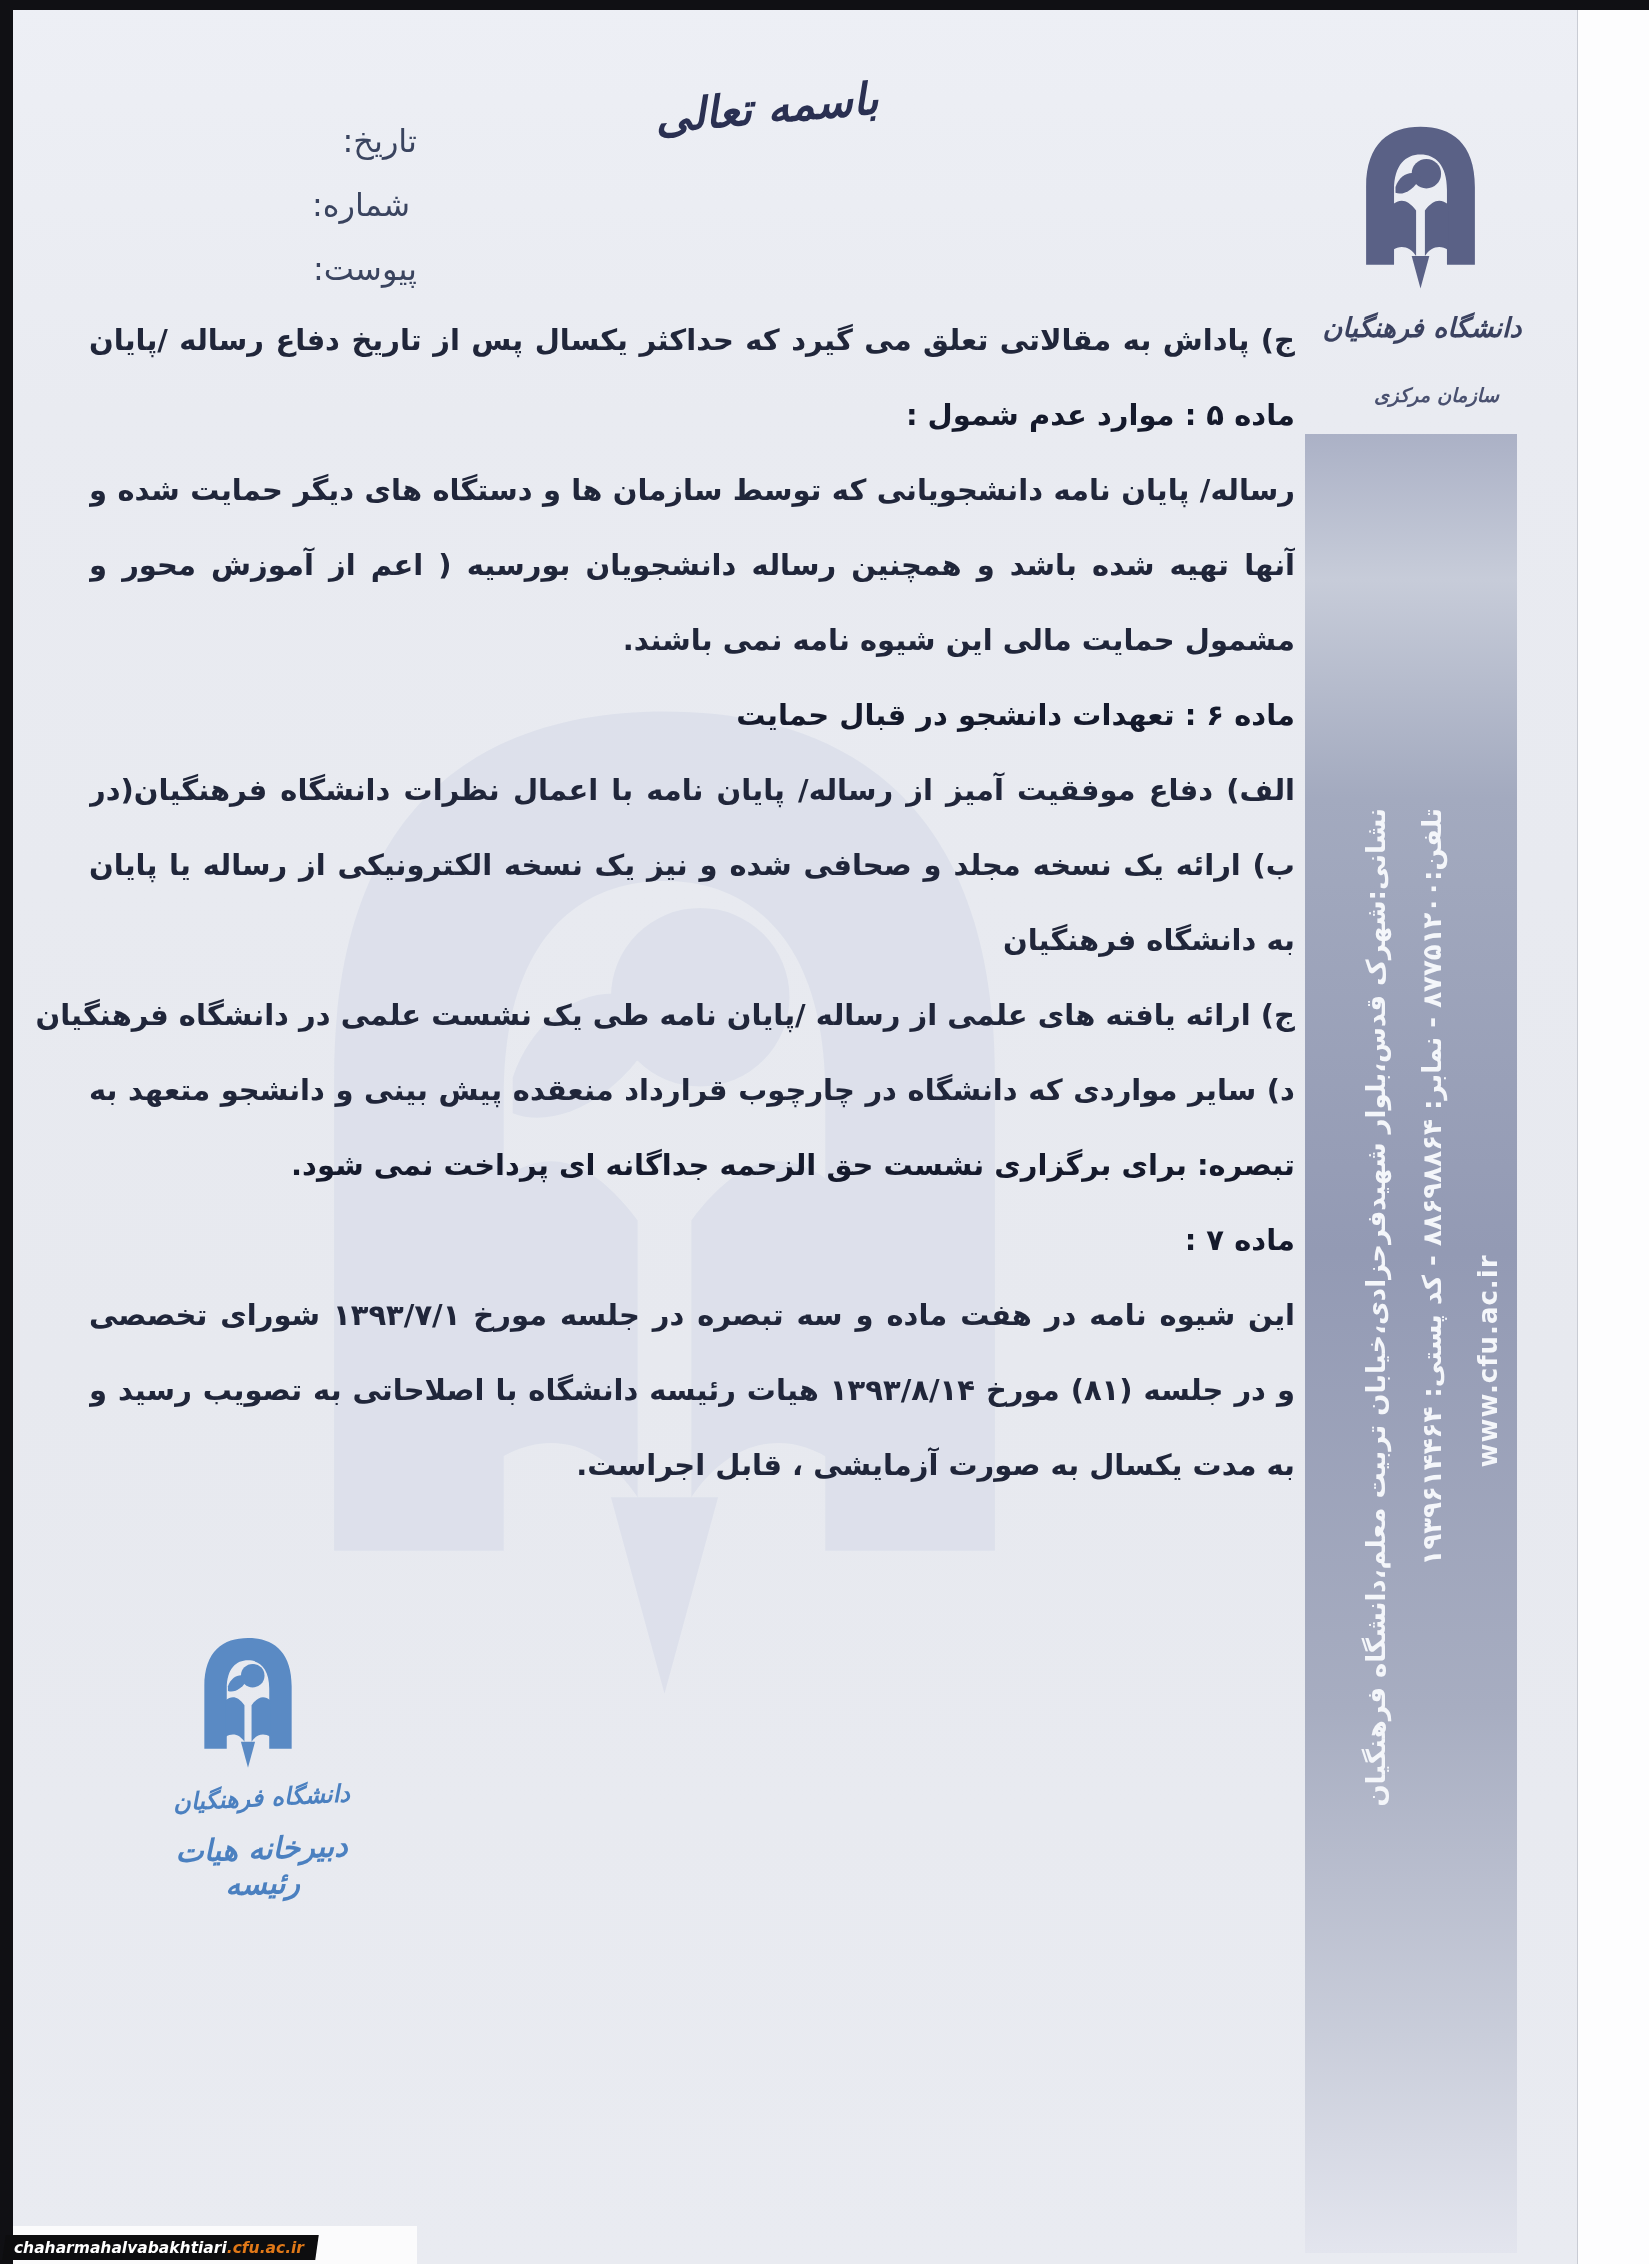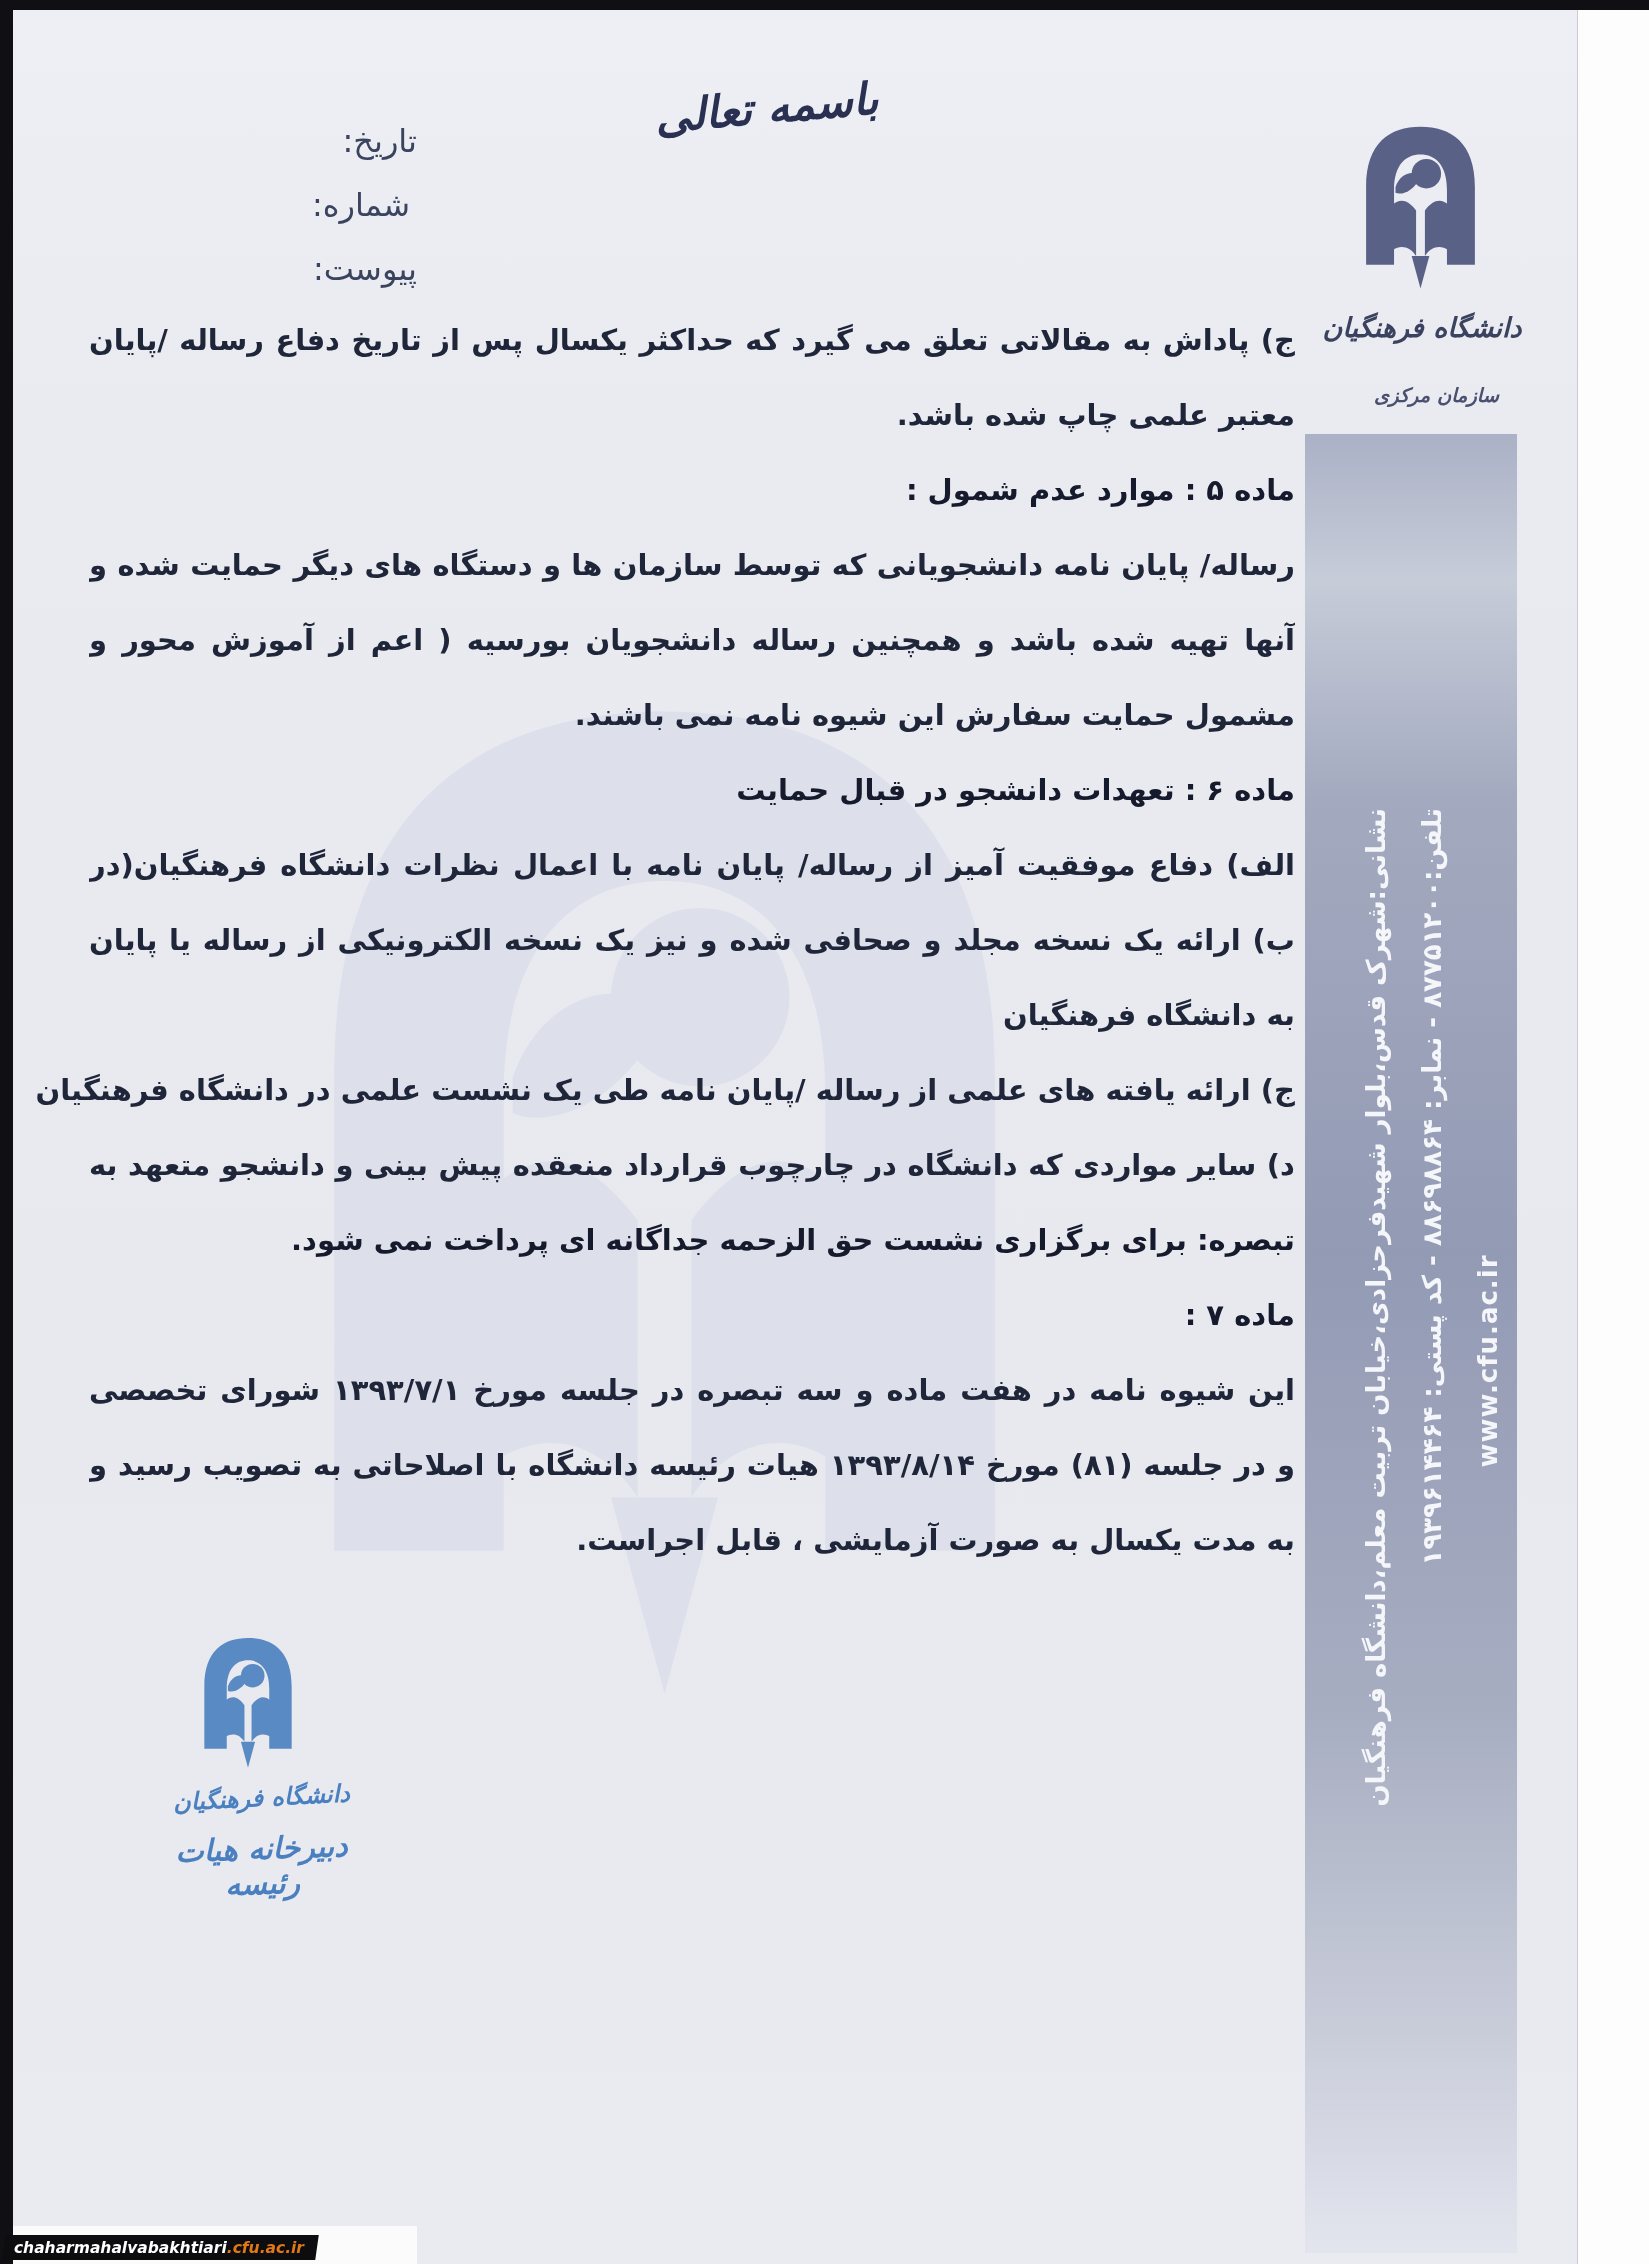--- a/index.html
+++ b/index.html
@@ -128,25 +128,24 @@
   <div class="org-name">سازمان مرکزی</div>
 
   <div class="watermark">
     <svg class="emblem" viewBox="0 0 920 1196" width="893" height="1161">
         <use href="#fu-emblem"></use>
       </svg>
   </div>
 
   <div class="body-text" id="body-text">
       <div class="line j">ج) پاداش به مقالاتی تعلق می گیرد که حداکثر یکسال پس از تاریخ دفاع رساله /پایان نامه در مجلات</div>
-      <div class="line r">معتبر علمی چاپ شده باشد.</div>
       <div class="line h">ماده ۵ : موارد عدم شمول :</div>
       <div class="line j">رساله/ پایان نامه دانشجویانی که توسط سازمان ها و دستگاه های دیگر حمایت شده و یا به سفارش</div>
       <div class="line j">آنها تهیه شده باشد و همچنین رساله دانشجویان بورسیه ( اعم از آموزش محور و پژوهش محور )</div>
-      <div class="line r">مشمول حمایت سفارش این شیوه نامه نمی باشند.</div>
+      <div class="line r">مشمول حمایت مالی این شیوه نامه نمی باشند.</div>
       <div class="line h">ماده ۶ : تعهدات دانشجو در قبال حمایت</div>
       <div class="line j">الف) دفاع موفقیت آمیز از رساله/ پایان نامه با اعمال نظرات دانشگاه فرهنگیان(در مراحل مختلف)</div>
       <div class="line j">ب) ارائه یک نسخه مجلد و صحافی شده و نیز یک نسخه الکترونیکی از رساله یا پایان نامه دفاع شده</div>
       <div class="line r">به دانشگاه فرهنگیان</div>
       <div class="line r">ج) ارائه یافته های علمی از رساله /پایان نامه طی یک نشست علمی در دانشگاه فرهنگیان</div>
       <div class="line j">د) سایر مواردی که دانشگاه در چارچوب قرارداد منعقده پیش بینی و دانشجو متعهد به انجام مفاد آنها</div>
       <div class="line h">تبصره: برای برگزاری نشست حق الزحمه جداگانه ای پرداخت نمی شود.</div>
       <div class="line h">ماده ۷ :</div>
       <div class="line j">این شیوه نامه در هفت ماده و سه تبصره در جلسه مورخ  ۱۳۹۳/۷/۱ شورای تخصصی پژوهش و فناوری</div>
       <div class="line j">و در جلسه (۸۱) مورخ ۱۳۹۳/۸/۱۴ هیات رئیسه دانشگاه با اصلاحاتی به تصویب رسید و از تاریخ ابلاغ</div>

